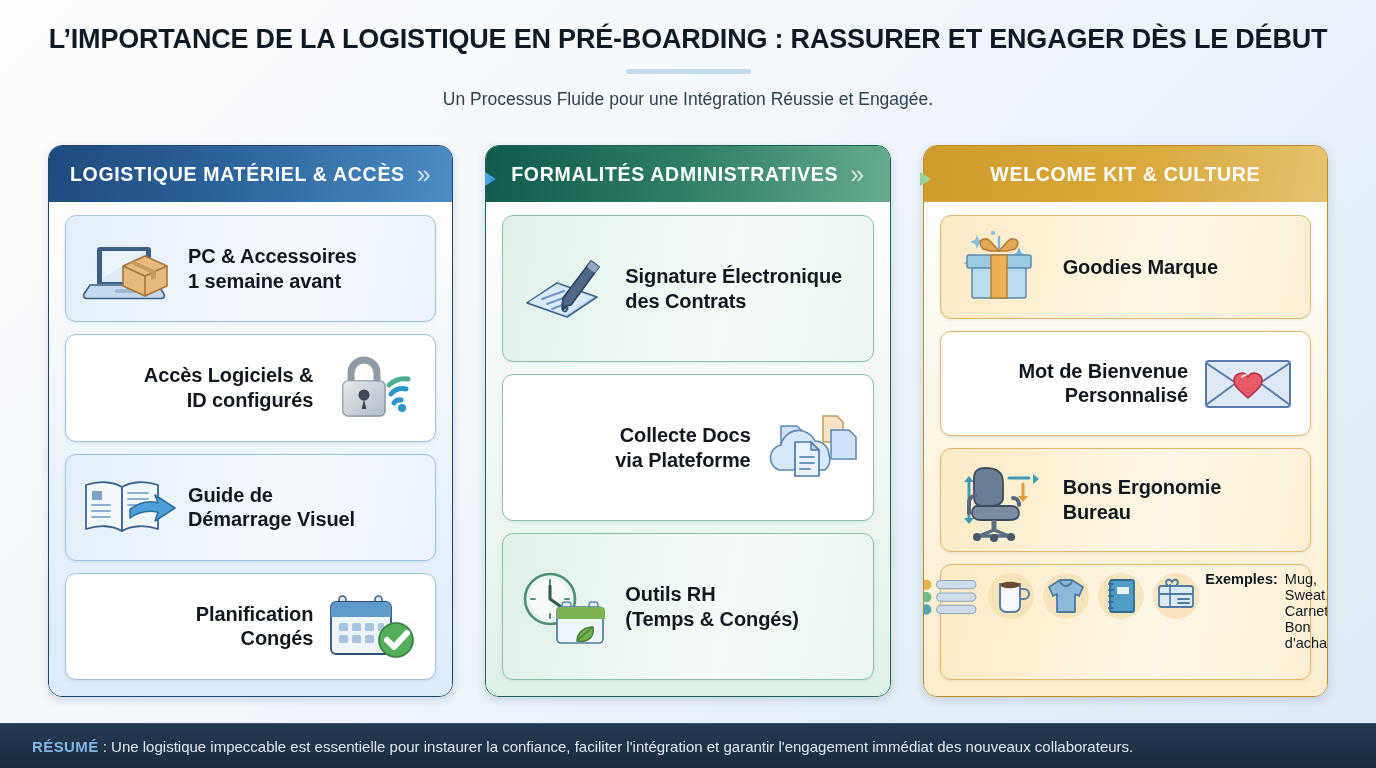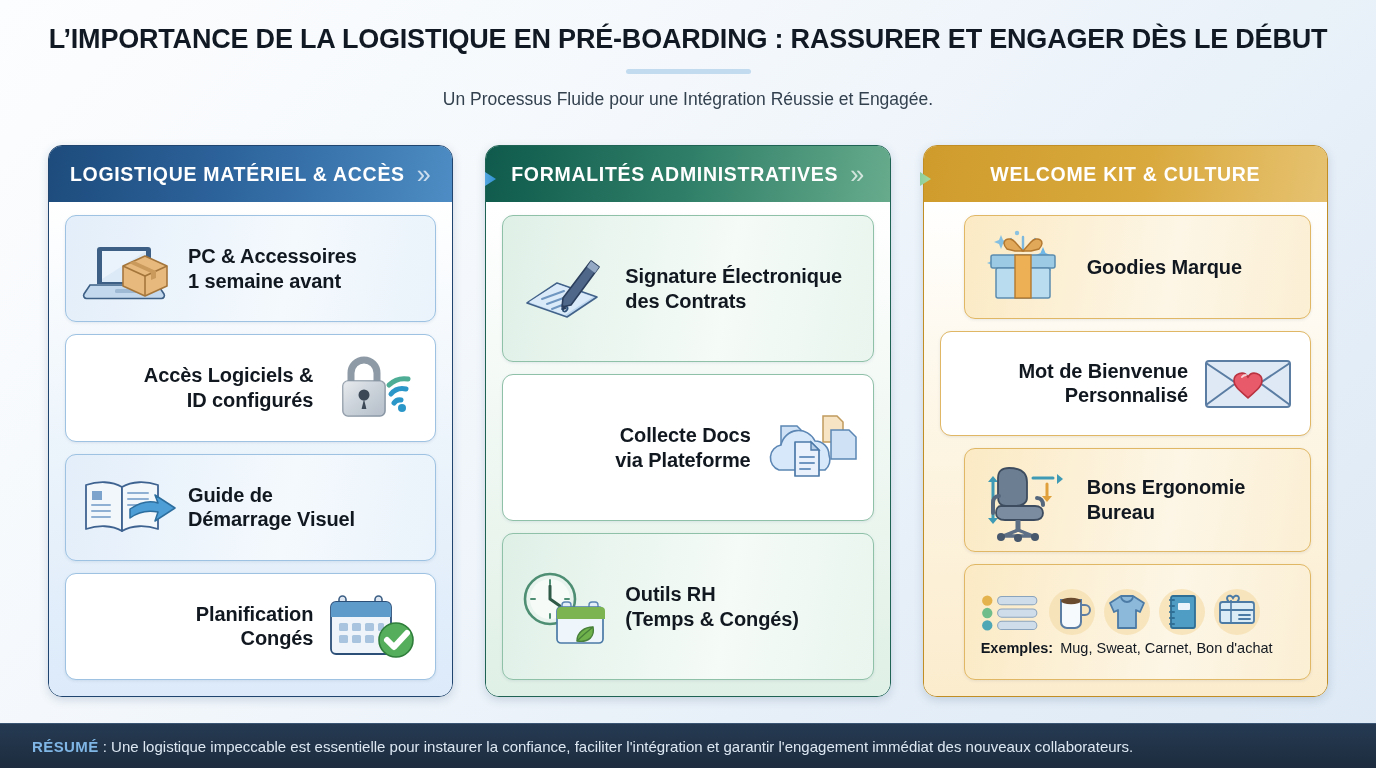--- a/index.html
+++ b/index.html
@@ -79,21 +79,21 @@
   .c2 .col-head { background:linear-gradient(100deg,#0f5a4c 0%,#2f7f68 50%,#67ab8c 100%); }
   .c2 .col-body { background:linear-gradient(180deg,#ffffff 0%,#eef7f1 55%,#dff0e6 100%); }
   .c2 .card { border:1.4px solid #8fc0a8; }
   .c2 .card.tint { background:linear-gradient(100deg,#dff0e7 0%,#f5fbf7 60%,#e9f5ee 100%); }
 
   
   .c3 { border:1.5px solid #c08e24; }
   .c3 .col-head { background:linear-gradient(100deg,#cf9c2c 0%,#d9a93d 55%,#e6c271 100%); }
   .c3 .col-body { background:linear-gradient(180deg,#ffffff 0%,#fdf4e0 55%,#fbeccd 100%); }
   .c3 .card { border:1.4px solid #e0b765; }
-  .c3 .card.tint { background:linear-gradient(100deg,#fbeac4 0%,#fdf6e6 60%,#fbefd4 100%);margin-left:24px; }
+  .c3 .card.tint { background:linear-gradient(100deg,#fbeac4 0%,#fdf6e6 60%,#fbefd4 100%); }
 
   
   .card {
     flex:1;
     background:#fff;
     border-radius:11px;
     display:flex;
     align-items:center;
     padding:0 12px;
     gap:10px;
@@ -108,21 +108,21 @@
     color:#121820;
     line-height:1.22;
     letter-spacing:-0.1px;
   }
   .card.rev .card-label { text-align:right; }
   .ico { width:100px; height:84px; flex:0 0 100px; }
   .ico svg { width:100%; height:100%; display:block; }
 
   
   .card.examples {
-    flex-direction:column;
+    flex-direction:row;
     align-items:stretch;
     justify-content:center;
     padding:6px 14px;
     gap:3px;
   }
   .ex-icons { display:flex; align-items:center; gap:7px; height:50px; }
   .ex-icons svg { height:48px; }
   .ex-text { font-size:14.5px; color:#121820; display:flex; gap:7px; align-items:baseline; padding-left:2px;}
   .ex-text .lbl { font-weight:bold; }
   .ex-text .vals { font-weight:normal; }

